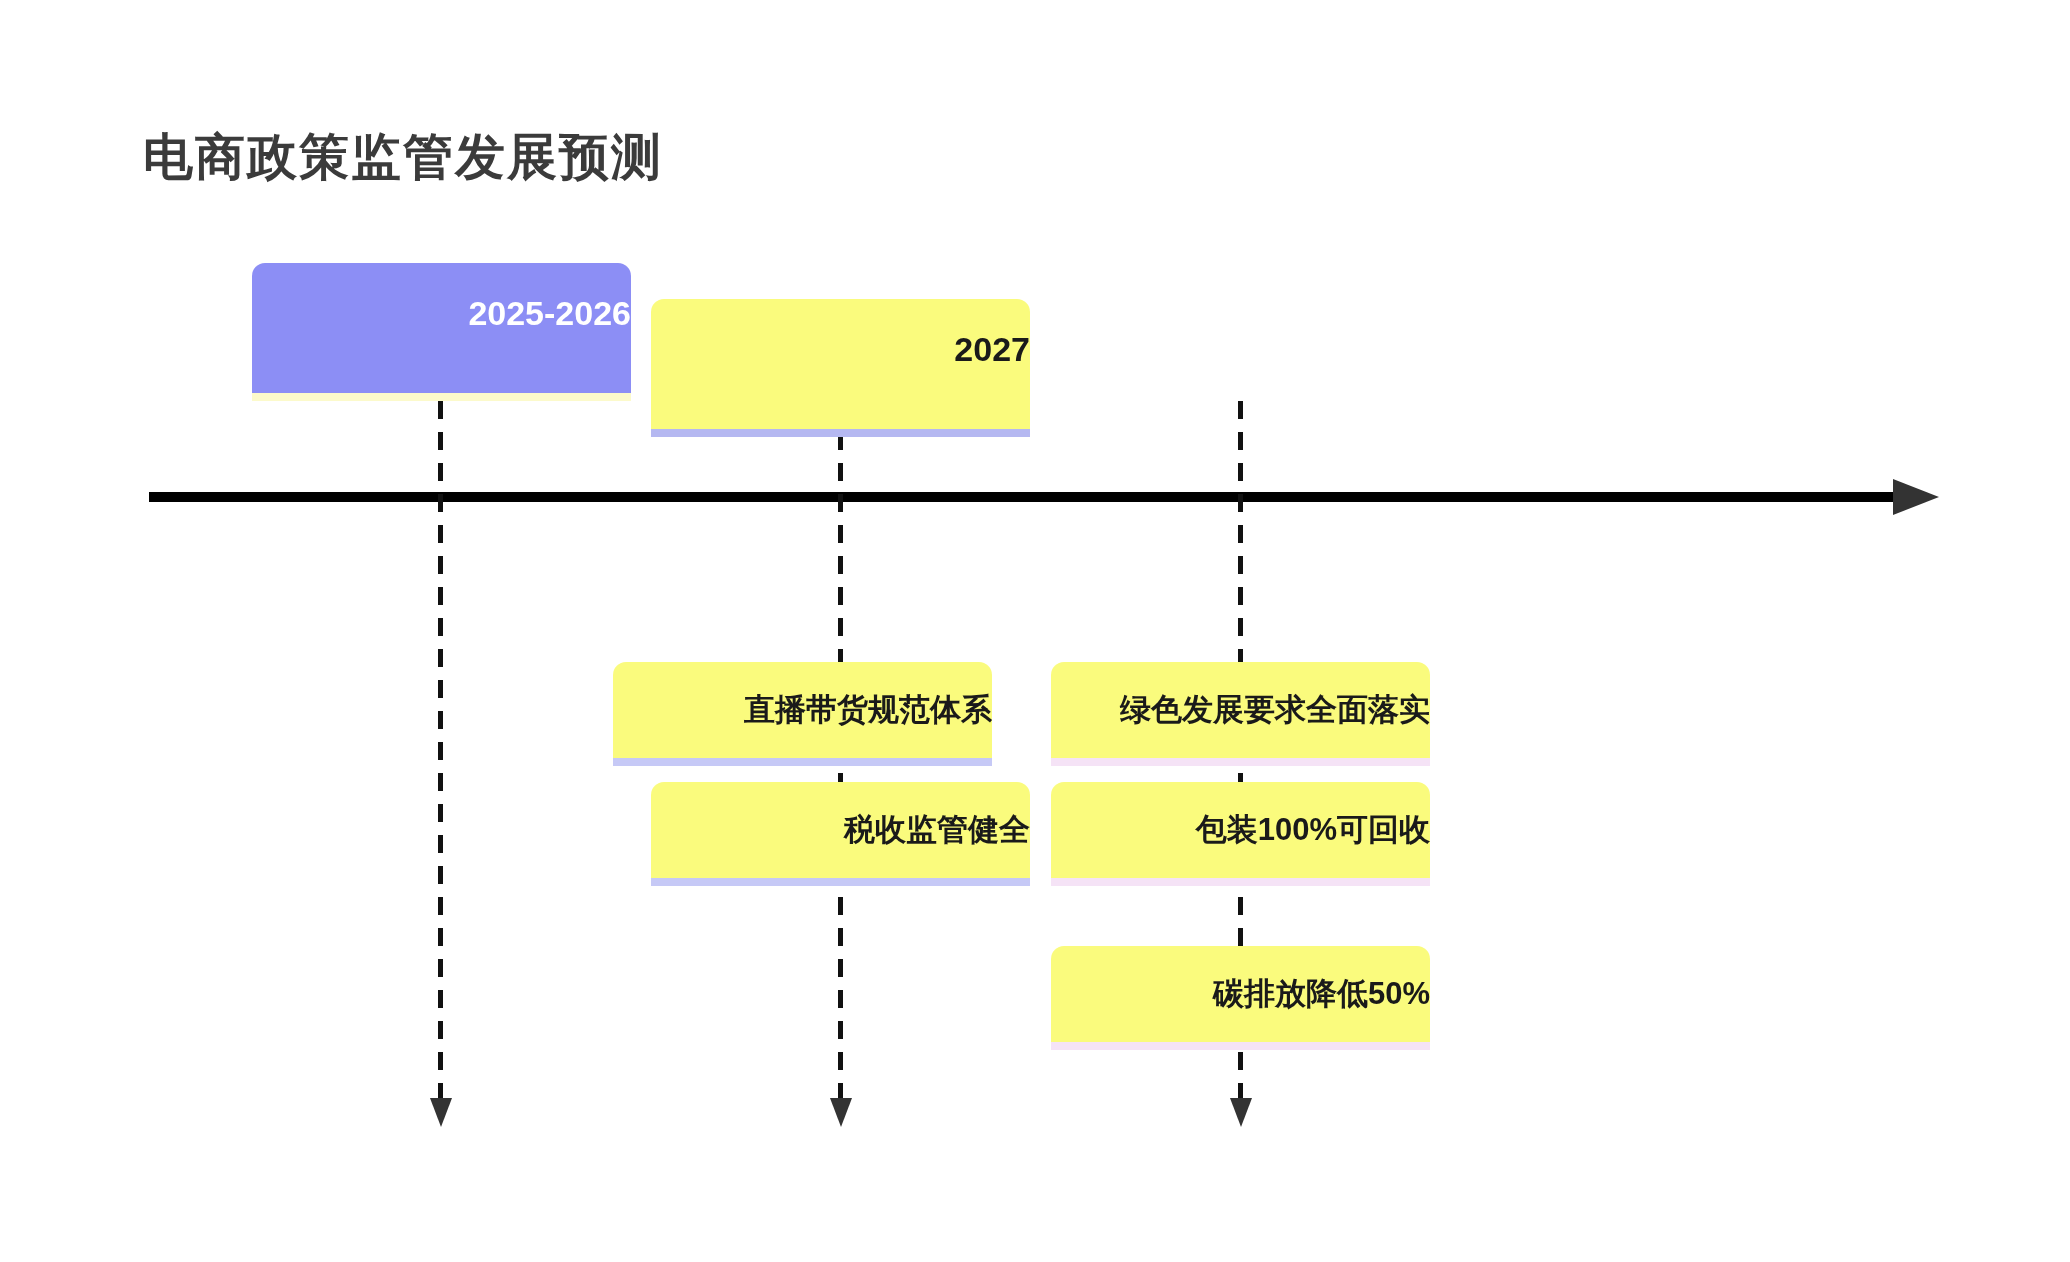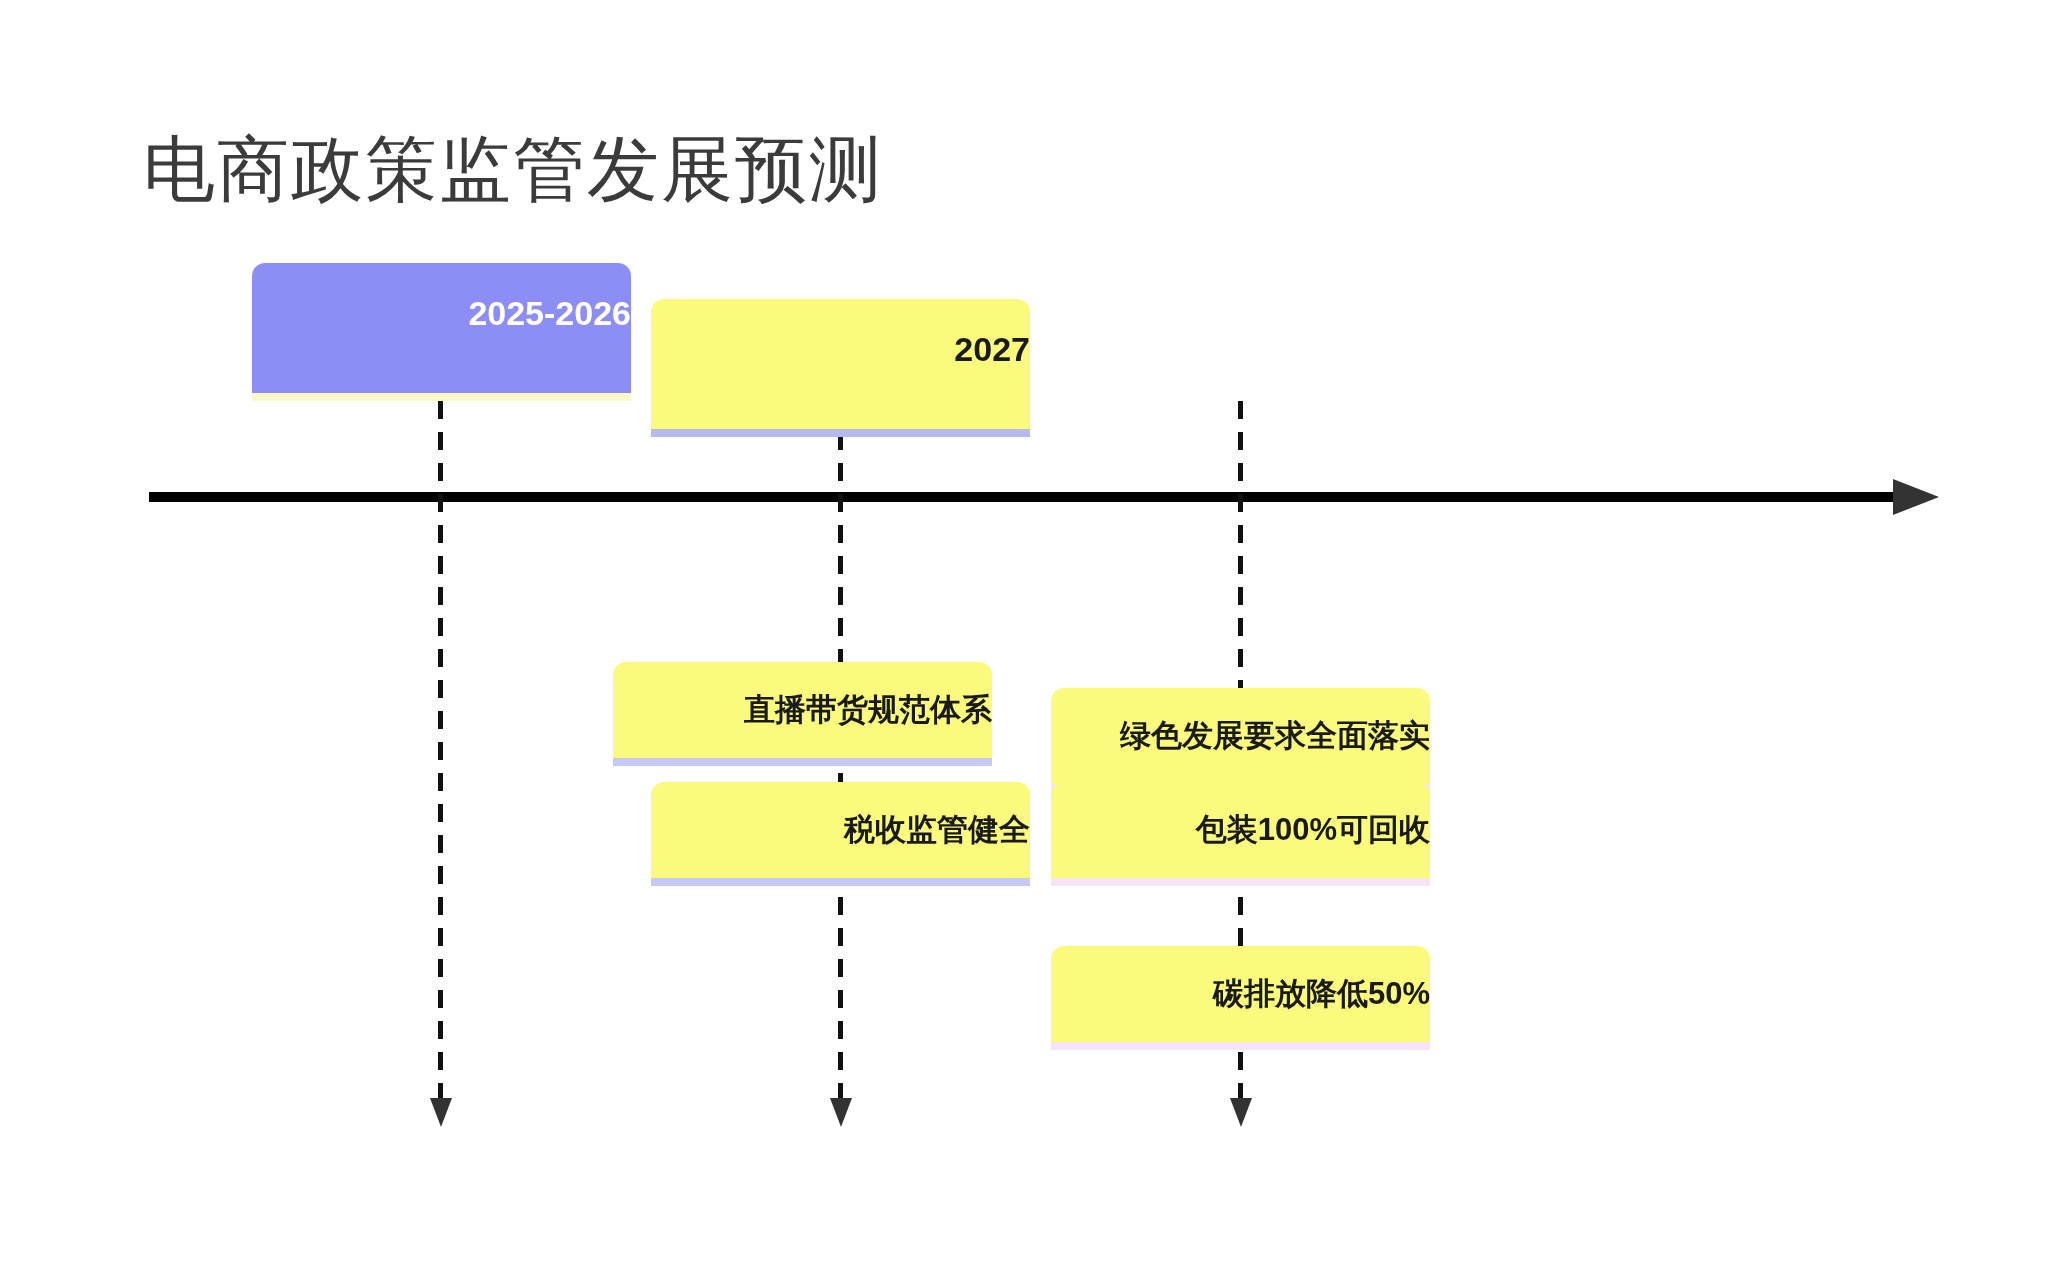--- a/index.html
+++ b/index.html
@@ -12,23 +12,23 @@
     position: relative;
     width: 2070px;
     height: 1262px;
     background: #ffffff;
     overflow: hidden;
   }
   .page-title {
     position: absolute;
     left: 143px;
     top: 130px;
-    font-size: 72px;
+    font-size: 50px;
     line-height: 1.1;
-    font-weight: 400;
+    font-weight: 700;
     letter-spacing: 2px;
     color: #3b3b3b;
   }
   
   .tile { position: absolute; width: 379px; z-index: 3; }
   .face {
     display: flex;
     align-items: center;
     justify-content: flex-end;
     border-radius: 13px 13px 0 0;
@@ -131,21 +131,21 @@
     </div>
     <div class="strip s-periwinkle-lt"></div>
   </div>
   <div class="tile" style="left:651px; top:782px;">
     <div class="face event-face face-yellow">
       <span class="event-label">税收监管健全</span>
     </div>
     <div class="strip s-periwinkle-lt"></div>
   </div>
 
-  <div class="tile" style="left:1051px; top:688px;">
+  <div class="tile" style="left:1051px; top:662px;">
     <div class="face event-face face-yellow">
       <span class="event-label">绿色发展要求全面落实</span>
     </div>
     <div class="strip s-pink"></div>
   </div>
   <div class="tile" style="left:1051px; top:782px;">
     <div class="face event-face face-yellow">
       <span class="event-label">包装100%可回收</span>
     </div>
     <div class="strip s-pink"></div>

